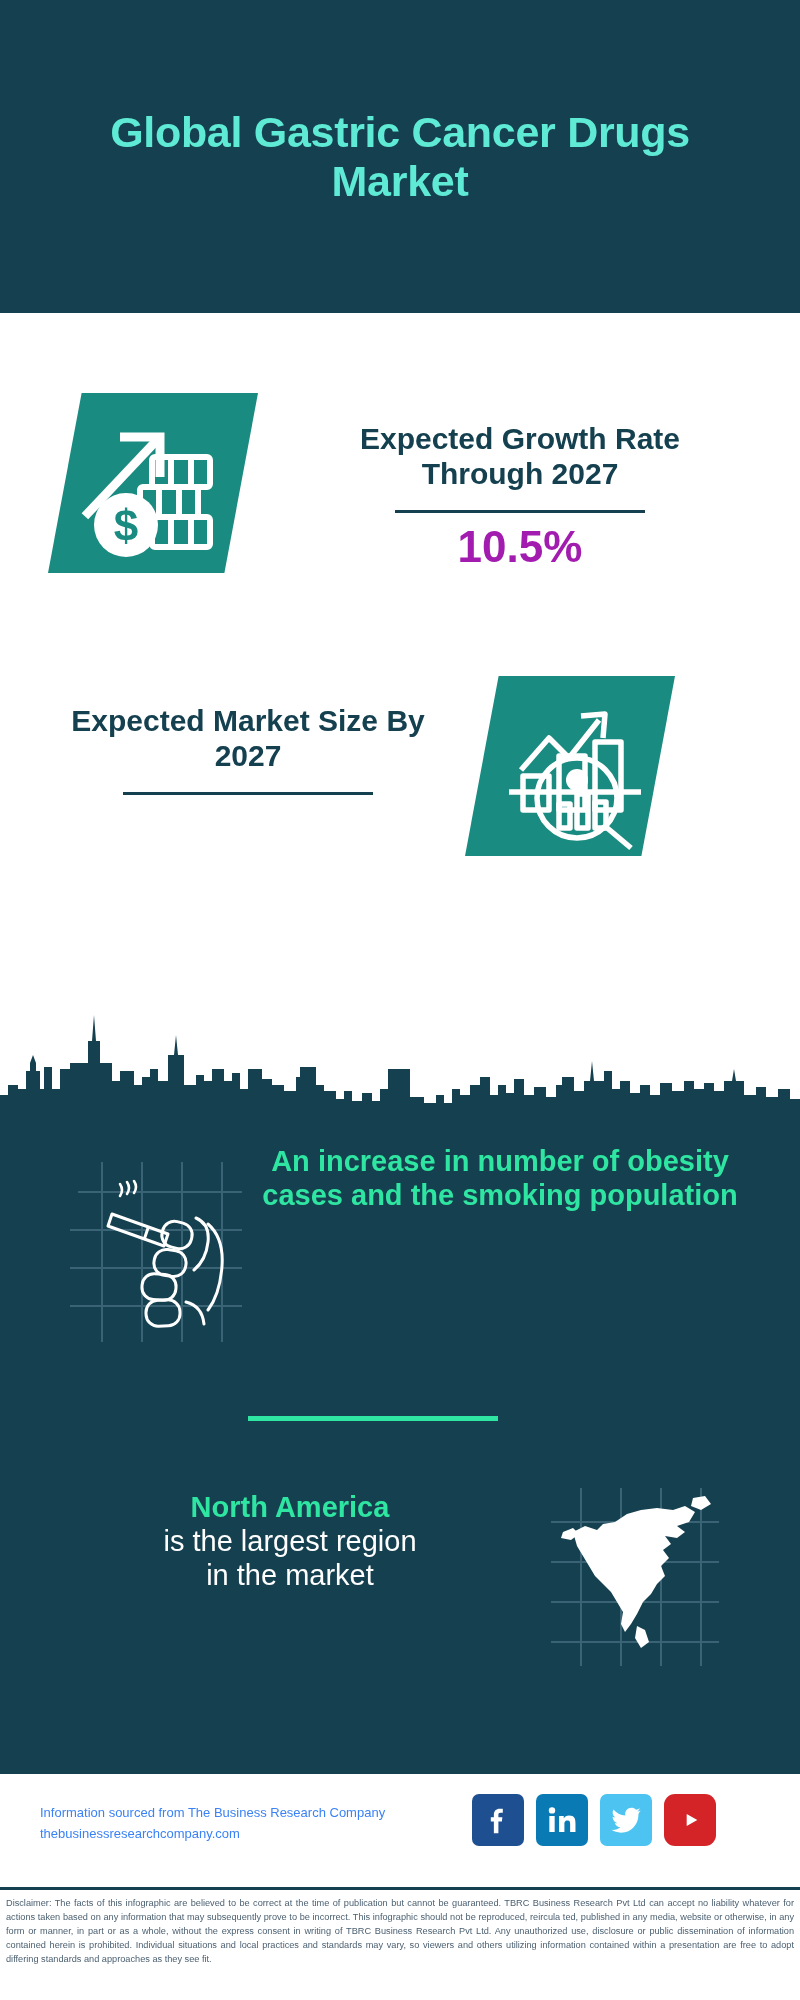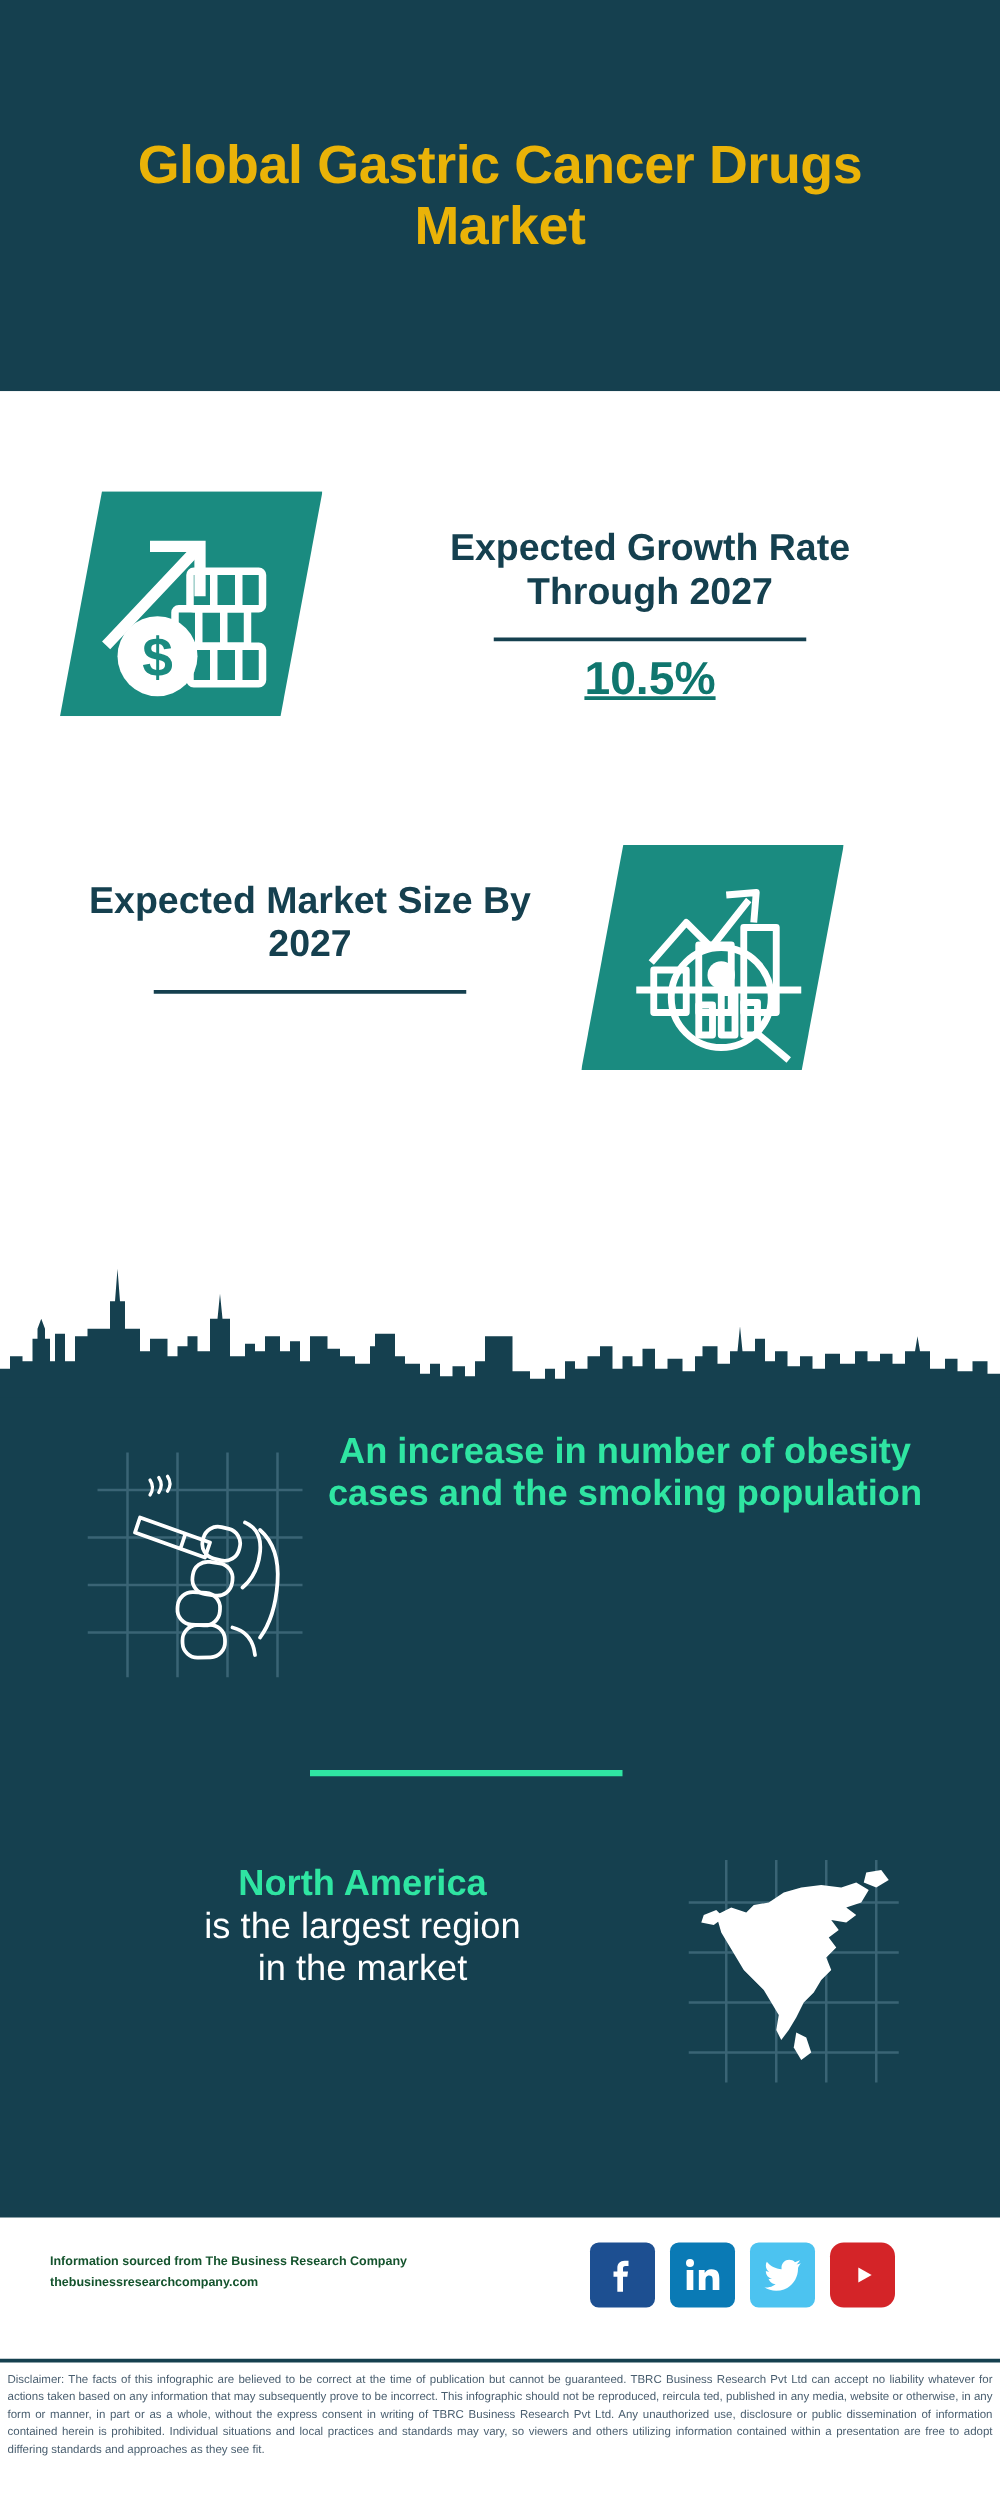--- a/index.html
+++ b/index.html
@@ -13,21 +13,21 @@
     overflow:hidden;
   }
 
   
   .header {
     position:absolute; left:0; top:0; width:800px; height:313px;
     background:#15404f;
     display:flex; align-items:center; justify-content:center;
   }
   .header-title {
-    color:#eab308;
+    color:#5eead4;
     font-size:43px;
     font-weight:bold;
     line-height:1.12;
     text-align:center;
     width:700px;
     letter-spacing:-0.3px;
   }
 
   
   .white-zone {
@@ -60,25 +60,24 @@
     font-size:30px;
     font-weight:bold;
     line-height:1.18;
     margin-top:32px;
   }
   .rule-dark {
     height:3px; background:#15404f; width:250px;
     margin:18px auto 10px auto;
   }
   .stat-value {
-    color:#0f766e;
-    font-size:37px;
+    color:#a21caf;
+    font-size:44px;
     font-weight:bold;
     line-height:1.1;
-    text-decoration:underline;
   }
 
   
   .skyline {
     position:absolute; left:0; top:985px; width:800px; height:140px;
   }
   .skyline svg { display:block; width:800px; height:140px; }
 
   
   .dark-zone {
@@ -130,24 +129,23 @@
   .map-wrap svg { width:100%; height:100%; }
 
   
   .footer {
     position:absolute; left:0; top:1772px; width:800px; height:115px;
     background:#ffffff;
     border-top:2px solid #15404f;
   }
   .footer-src {
     position:absolute; left:40px; top:28px; width:430px;
-    color:#14532d;
-    font-size:10px;
+    color:#3b82f6;
+    font-size:13px;
     line-height:1.65;
-    font-weight:bold;
   }
   .socials {
     position:absolute; left:472px; top:20px;
     display:flex; gap:12px;
   }
   .soc {
     width:52px; height:52px; border-radius:7px;
     display:flex; align-items:center; justify-content:center;
   }
   .soc svg { width:32px; height:32px; }

